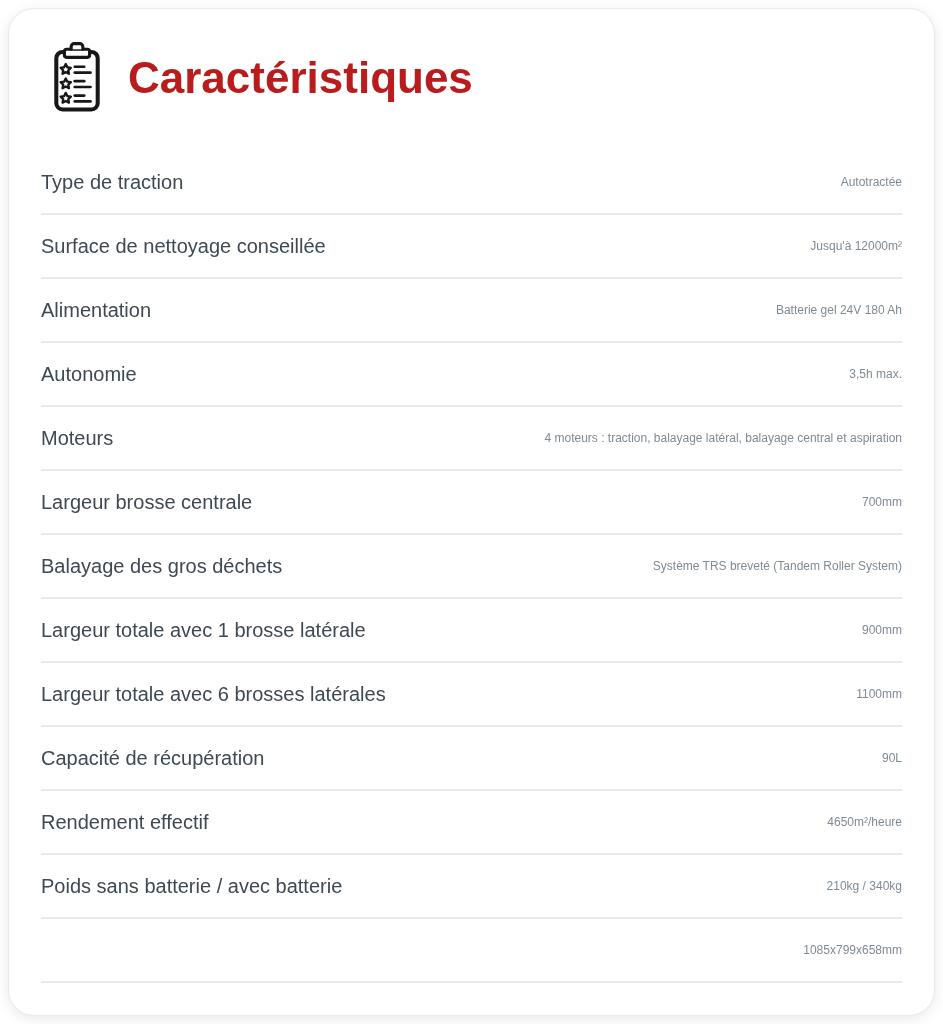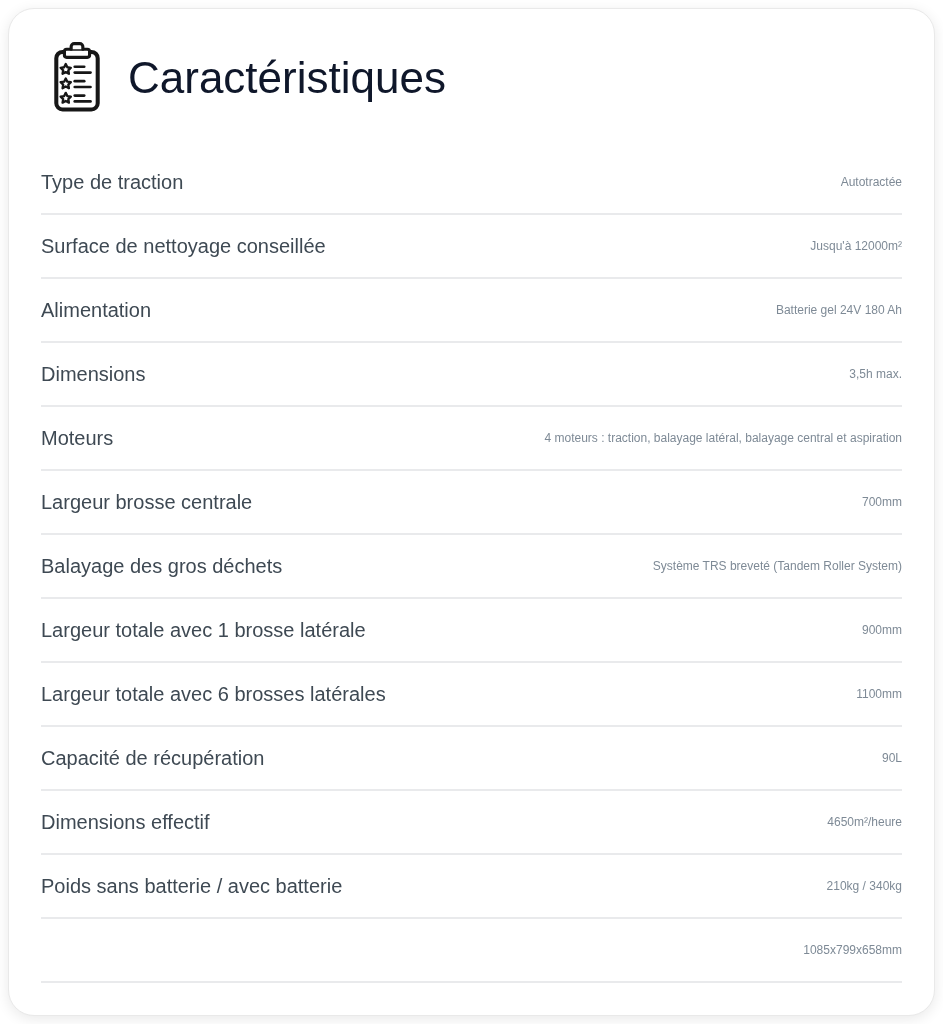--- a/index.html
+++ b/index.html
@@ -29,22 +29,22 @@
     margin-left: 9px;
   }
   .header .icon-wrap {
     width: 54px;
     height: 72px;
     flex: 0 0 auto;
   }
   .header h1 {
     margin: 0;
     font-size: 44px;
-    font-weight: normal;
-    color: #0f172a;
+    font-weight: bold;
+    color: #b91c1c;
     line-height: 1;
     letter-spacing: 0;
   }
   .specs {
     margin-top: 32px;
   }
   .row {
     display: flex;
     justify-content: space-between;
     align-items: center;
@@ -116,21 +116,21 @@
     <span class="label">Surface de nettoyage conseillée</span>
     <span class="value">Jusqu'à 12000m²</span>
   </div>
 
   <div class="row">
     <span class="label">Alimentation</span>
     <span class="value">Batterie gel 24V 180 Ah</span>
   </div>
 
   <div class="row">
-    <span class="label">Dimensions</span>
+    <span class="label">Autonomie</span>
     <span class="value">3,5h max.</span>
   </div>
 
   <div class="row">
     <span class="label">Moteurs</span>
     <span class="value">4 moteurs : traction, balayage latéral, balayage central et aspiration</span>
   </div>
 
   <div class="row">
     <span class="label">Largeur brosse centrale</span>
@@ -151,21 +151,21 @@
     <span class="label">Largeur totale avec 6 brosses latérales</span>
     <span class="value">1100mm</span>
   </div>
 
   <div class="row">
     <span class="label">Capacité de récupération</span>
     <span class="value">90L</span>
   </div>
 
   <div class="row">
-    <span class="label">Dimensions effectif</span>
+    <span class="label">Rendement effectif</span>
     <span class="value">4650m²/heure</span>
   </div>
 
   <div class="row">
     <span class="label">Poids sans batterie / avec batterie</span>
     <span class="value">210kg / 340kg</span>
   </div>
 
   <div class="row">
     <span class="value">1085x799x658mm</span>

